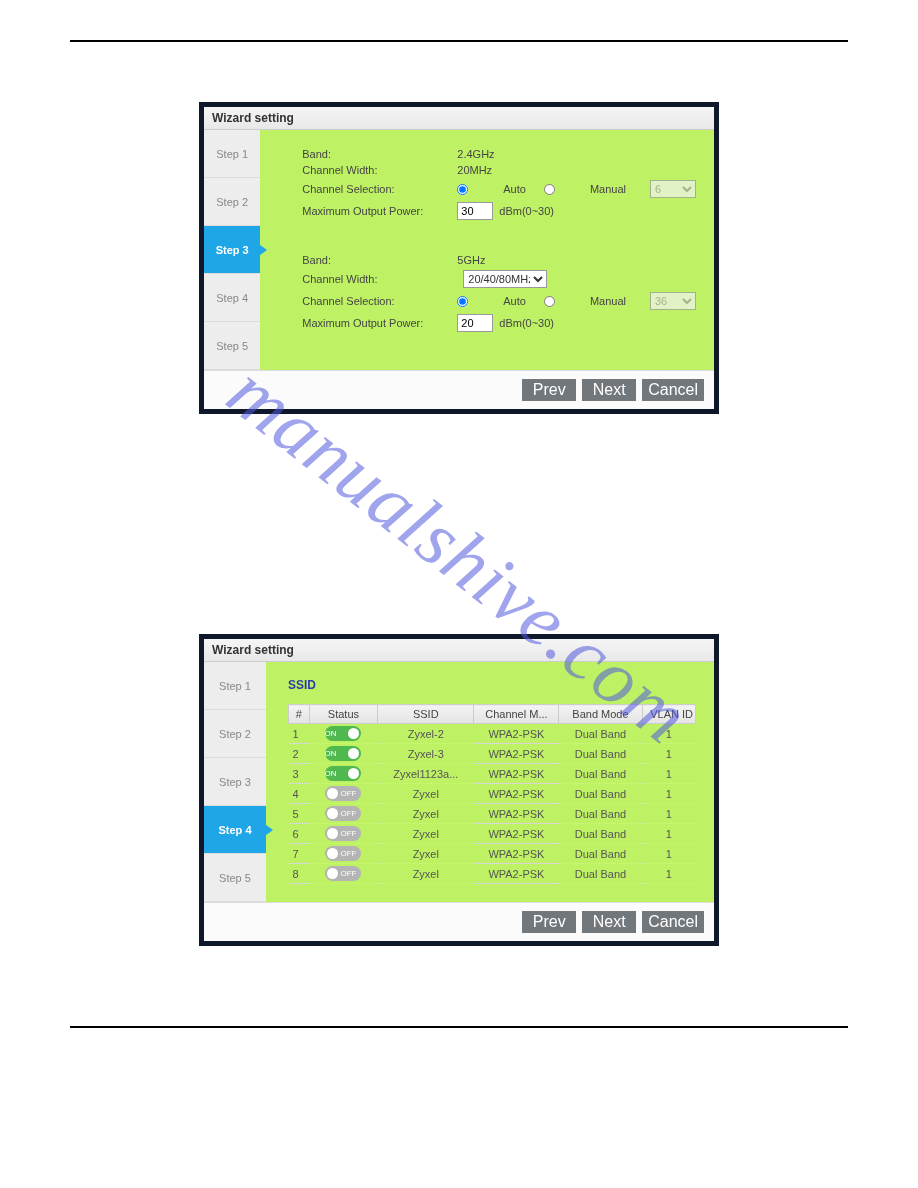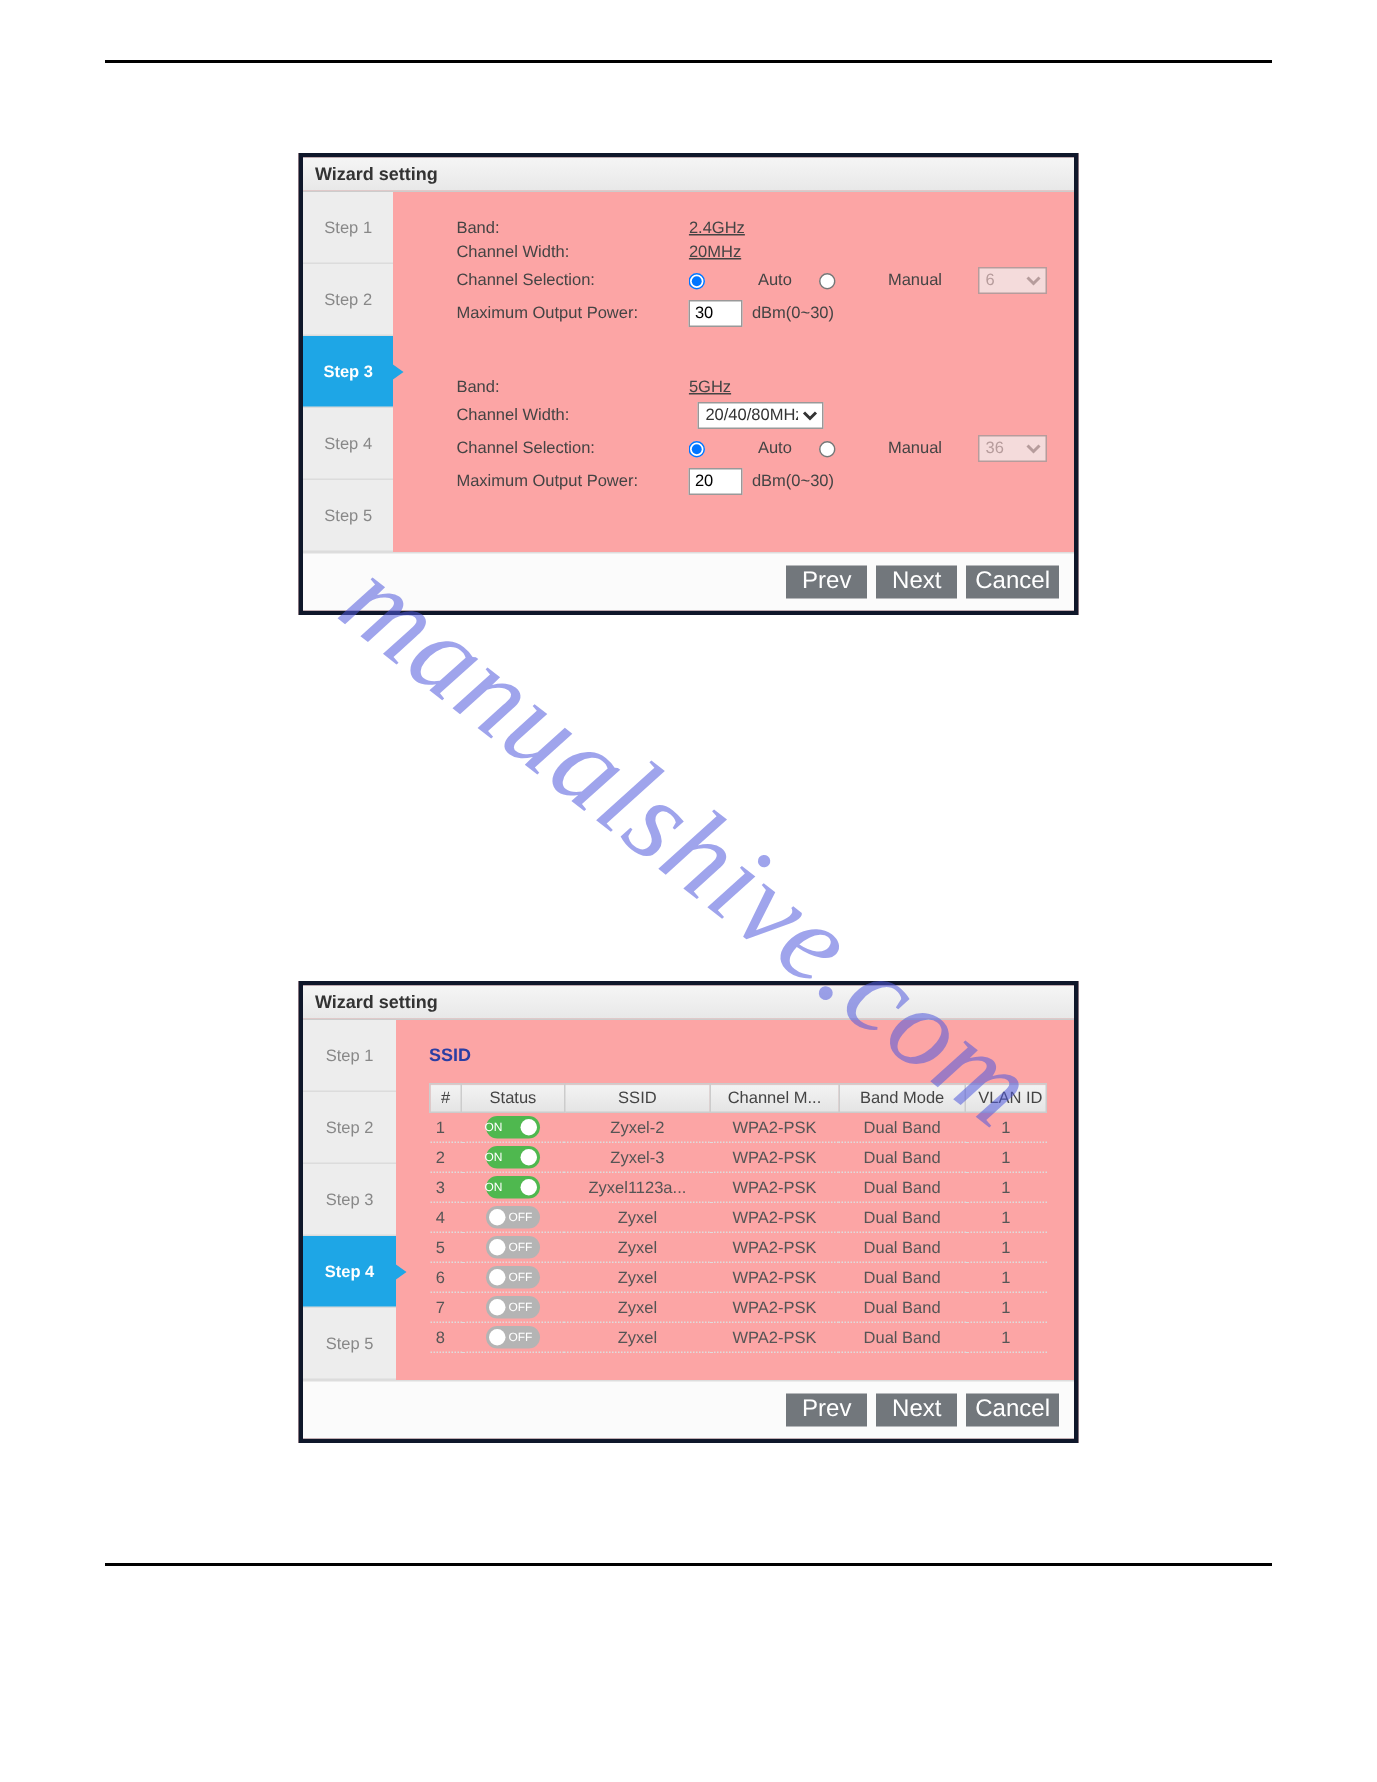--- a/index.html
+++ b/index.html
@@ -16,23 +16,23 @@
     position: relative;
   }
   .top-rule, .bottom-rule {
     border-top: 2px solid #000;
     margin: 0 0 60px 0;
   }
   .bottom-rule { margin: 80px 0 20px 0; }
   .gap { height: 220px; }
   .panel {
     width: 520px;
-    margin: 12px auto;
-    border: 3px solid #0f172a;
-    background: #fca5a5;
+    margin: 0 auto;
+    border: 5px solid #0f172a;
+    background: #bef264;
   }
   .panel-title {
     background: linear-gradient(#f5f5f5,#e8e8e8);
     border-bottom: 1px solid #ccc;
     font-size: 12px;
     font-weight: bold;
     color: #333;
     padding: 4px 8px;
   }
   .panel-body {
@@ -77,21 +77,21 @@
     color: #333;
   }
   .content h4 {
     margin: 2px 0 12px 0;
     font-size: 12px;
     color: #2b3ea3;
     font-weight: bold;
   }
   .row { display: flex; align-items: center; margin: 4px 0; padding-left: 20px; }
   .lab { width: 155px; color: #444; }
-  .val { color: #444; text-decoration: underline; }
+  .val { color: #444; }
   .inp {
     width: 36px;
     height: 18px;
     border: 1px solid #999;
     font-size: 11px;
     padding: 0 3px;
     text-align: left;
   }
   .unit { margin-left: 6px; color: #444; }
   .radio { display:inline-flex; align-items:center; margin-right:18px; font-size:11px; color:#444;gap:32px; }

